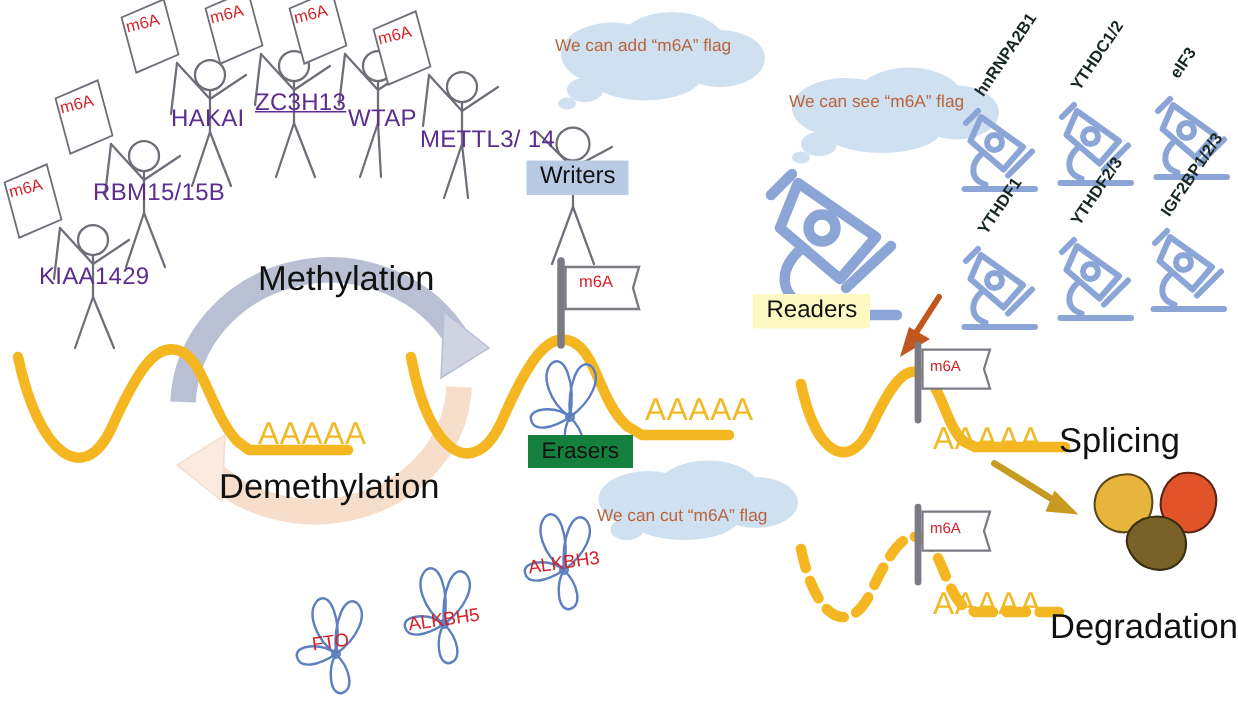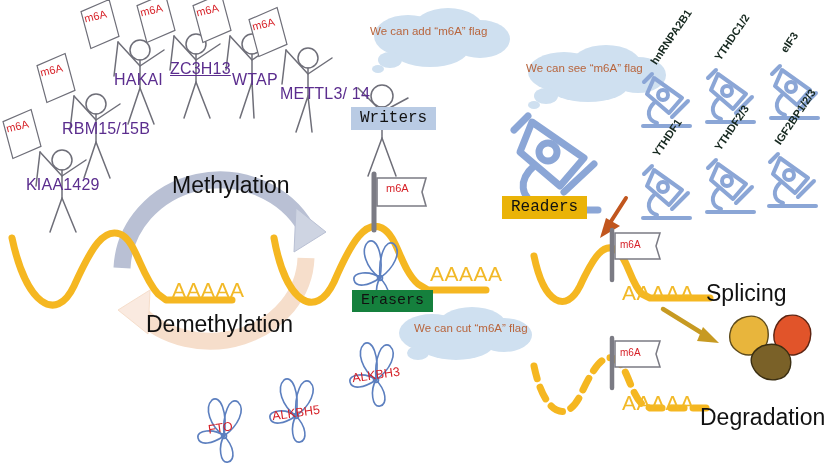--- a/index.html
+++ b/index.html
@@ -12,23 +12,23 @@
   
   .lbl-writer{font-size:16px;color:#5b2d8e;white-space:nowrap;letter-spacing:.2px;}
   .lbl-eraser{font-size:12.5px;color:#d61f26;white-space:nowrap;font-weight:400;}
   .lbl-reader{font-size:11px;color:#16281f;white-space:nowrap;font-weight:700;}
   .big-label{font-size:23px;color:#111;font-weight:400;white-space:nowrap;}
   .bubble-txt{font-size:11.5px;color:#b8653d;white-space:nowrap;}
   .polya{font-size:21px;color:#f2b927;letter-spacing:.5px;font-weight:400;white-space:nowrap;}
   .flagtxt{font-size:11px;color:#d61f26;white-space:nowrap;}
   .flagtxt-sm{font-size:10px;color:#d61f26;white-space:nowrap;}
 
-  .chip{display:inline-block;padding:2px 9px 3px 9px;font-size:16px;color:#111;white-space:nowrap;font-family:Liberation Mono, monospace;}
+  .chip{display:inline-block;padding:2px 9px 3px 9px;font-size:16px;color:#111;white-space:nowrap;}
   .chip-writers{background:#b9cbe4;}
-  .chip-readers{background:#eab308;text-align:right;}
+  .chip-readers{background:#fef9c3;text-align:right;}
   .chip-erasers{background:#15803d;font-size:15px;}
   .chip-protein{background:#4a79c0;color:#0d1a2e;font-size:15px;padding:4px 16px 5px 16px;}
 
   svg{display:block;overflow:visible;}
 </style>
 </head>
 <body>
 
 <div id="stage">
 
@@ -181,21 +181,21 @@
 
   <svg class="abs nosel" style="left:384px;top:305px;" width="156" height="60">
     <g fill="#CFE0F0">
       <ellipse cx="48" cy="28" rx="33" ry="19"></ellipse>
       <ellipse cx="88" cy="22" rx="35" ry="20"></ellipse>
       <ellipse cx="120" cy="30" rx="28" ry="17"></ellipse>
       <ellipse cx="72" cy="40" rx="37" ry="15"></ellipse>
       <ellipse cx="34" cy="48" rx="11" ry="7"></ellipse>
     </g>
   </svg>
-  <div class="abs bubble-txt nosel" style="left:398px;top:322px;margin-left:16px;">We can cut “m6A” flag</div>
+  <div class="abs bubble-txt nosel" style="left:398px;top:338px;">We can cut “m6A” flag</div>
 
   <svg class="abs nosel" style="left:196px;top:398px;" width="56" height="66">
     <g fill="none" stroke="#5C7FBF" stroke-width="1.6">
       <path d="M28 38 C14 28 8 10 16 2 C24 -4 32 14 28 38 Z"></path>
       <path d="M28 38 C42 28 50 12 42 4 C34 -2 26 16 28 38 Z"></path>
       <path d="M28 38 C16 46 4 48 2 40 C0 32 18 30 28 38 Z"></path>
       <path d="M28 38 C38 48 40 62 32 64 C24 66 22 48 28 38 Z"></path>
       <circle cx="28" cy="38" r="2.5"></circle>
     </g>
   </svg>

